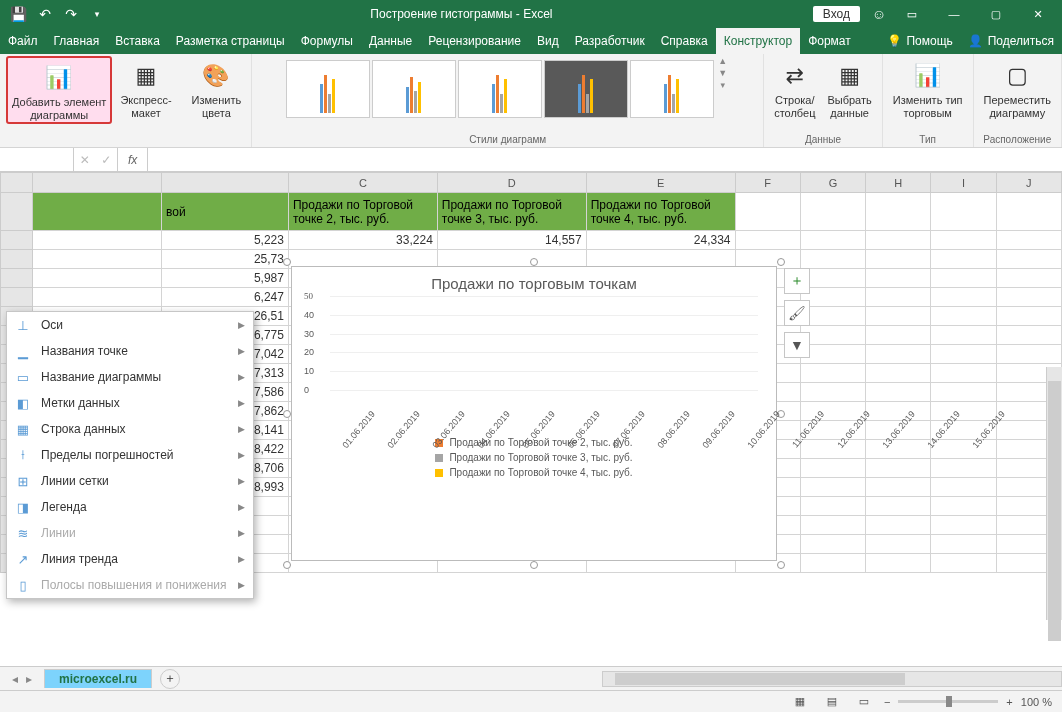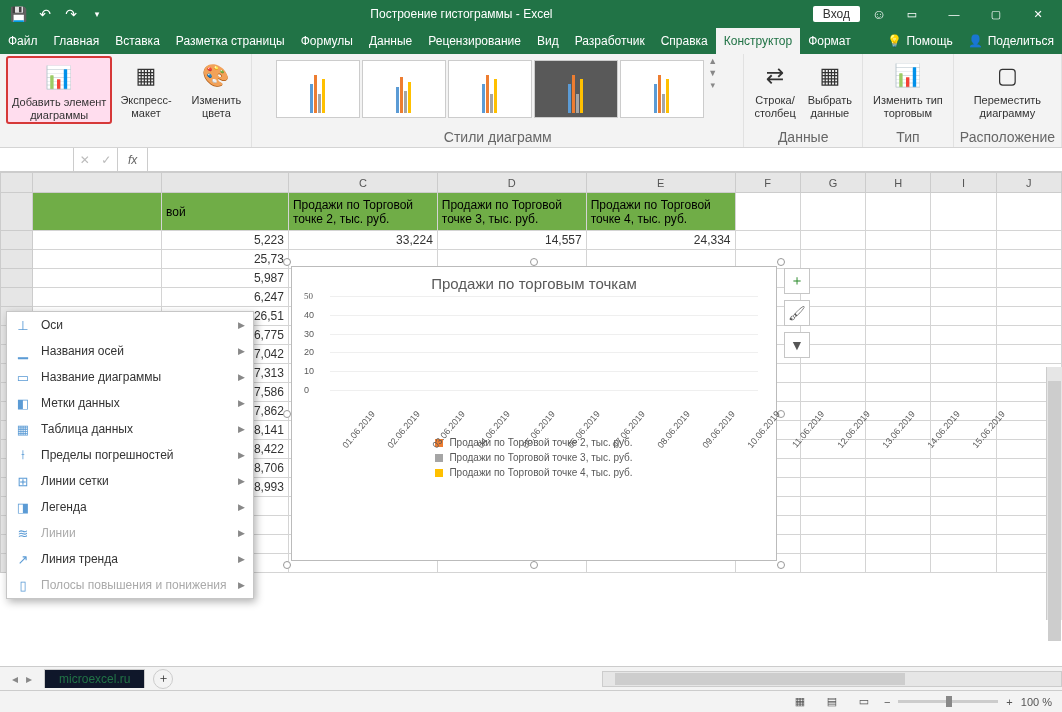--- a/index.html
+++ b/index.html
@@ -20,21 +20,21 @@
 .menu-right { margin-left: auto; display: flex; }
 .menu-right .menu-tab { gap: 4px; }
 
 .ribbon { height: 94px; background: #f3f3f3; display: flex; border-bottom: 1px solid #d4d4d4; }
 .r-group { display: flex; flex-direction: column; align-items: center; border-right: 1px solid #e1e1e1; padding: 2px 6px 0; }
 .r-items { display: flex; gap: 4px; flex: 1; align-items: flex-start; }
 .r-btn { display: flex; flex-direction: column; align-items: center; justify-content: flex-start; padding: 4px 4px 0; cursor: pointer; text-align: center; font-size: 11px; line-height: 1.2; }
 .r-btn.highlight { border: 2px solid #d63838; border-radius: 3px; background: #fde; }
 .r-icon { width: 32px; height: 32px; display: flex; align-items: center; justify-content: center; font-size: 22px; }
 .r-label { margin-top: 2px; }
-.r-group-title { font-size: 14px; color: #666; padding: 1px 0 2px; }
+.r-group-title { font-size: 10px; color: #666; padding: 1px 0 2px; }
 .style-thumb { width: 84px; height: 58px; border: 1px solid #ccc; background: #fff; margin-top: 4px; display: flex; align-items: flex-end; justify-content: center; gap: 1px; padding: 4px 2px; }
 .style-thumb .bar { width: 3px; background: #5b9bd5; }
 .style-row { display: flex; gap: 2px; }
 
 .formula-bar { height: 24px; display: flex; align-items: center; border-bottom: 1px solid #ccc; background: #fff; }
 .name-box { width: 74px; border-right: 1px solid #ccc; padding: 0 6px; height: 100%; display: flex; align-items: center; }
 .fx { padding: 0 10px; font-style: italic; color: #666; border-right: 1px solid #ccc; height: 100%; display: flex; align-items: center; }
 .fx-input { flex: 1; padding: 0 6px; height: 100%; }
 
 .sheet-area { position: relative; height: 494px; overflow: hidden; }
@@ -75,21 +75,21 @@
 .xlabels span { flex: 1; font-size: 9px; color: #595959; text-align: center; transform: rotate(-50deg) translate(-16px, 6px); display: inline-block; transform-origin: top right; }
 .legend { margin: 32px 0 0; font-size: 10px; color: #595959; }
 .legend-row { display: flex; justify-content: center; align-items: center; gap: 6px; padding: 2px 0; }
 .legend-sw { width: 8px; height: 8px; }
 
 .chart-side-btns { position: absolute; left: 784px; top: 96px; display: flex; flex-direction: column; gap: 6px; z-index: 31; }
 .side-btn { width: 26px; height: 26px; border: 1px solid #c6c6c6; background: #fff; display: flex; align-items: center; justify-content: center; cursor: pointer; font-size: 14px; color: #555; }
 
 .sheet-tabs { position: absolute; bottom: 22px; left: 0; right: 0; height: 24px; background: #f3f3f3; display: flex; align-items: center; border-top: 1px solid #ccc; }
 .tab-nav { display: flex; gap: 8px; padding: 0 12px; color: #888; }
-.sheet-tab { background: #0f172a; border: 1px solid #ccc; border-bottom: none; padding: 2px 14px; font-size: 12px; font-weight: 400; color: #217346; }
+.sheet-tab { background: #7dd3fc; border: 1px solid #ccc; border-bottom: none; padding: 2px 14px; font-size: 12px; font-weight: 700; color: #217346; }
 .add-tab { width: 20px; height: 20px; border: 1px solid #ccc; border-radius: 50%; margin-left: 8px; display: flex; align-items: center; justify-content: center; }
 .h-scroll { margin-left: auto; width: 460px; height: 16px; background: #e6e6e6; border: 1px solid #ccc; position: relative; }
 .h-scroll .thumb { position: absolute; left: 12px; top: 1px; bottom: 1px; width: 290px; background: #cdcdcd; }
 
 .statusbar { position: absolute; bottom: 0; left: 0; right: 0; height: 22px; background: #f3f3f3; border-top: 1px solid #ccc; display: flex; align-items: center; font-size: 11px; color: #555; }
 .statusbar .zoom { margin-left: auto; display: flex; align-items: center; gap: 8px; padding-right: 10px; }
 .view-btn { width: 24px; height: 18px; border: 1px solid transparent; display: flex; align-items: center; justify-content: center; }
 .slider { width: 100px; height: 3px; background: #ccc; position: relative; }
 .slider .sthumb { position: absolute; left: 48px; top: -4px; width: 6px; height: 11px; background: #888; }
 
@@ -535,36 +535,36 @@
   </table>
 
   <div class="dropdown" id="dd">
       <div class="dd-item">
         <span class="dd-icon">⊥</span>
         <span>Оси</span>
         <span class="dd-arrow">▶</span>
       </div>
       <div class="dd-item">
         <span class="dd-icon">▁</span>
-        <span>Названия осей</span>
+        <span>Названия точке</span>
         <span class="dd-arrow">▶</span>
       </div>
       <div class="dd-item">
         <span class="dd-icon">▭</span>
         <span>Название диаграммы</span>
         <span class="dd-arrow">▶</span>
       </div>
       <div class="dd-item">
         <span class="dd-icon">◧</span>
         <span>Метки данных</span>
         <span class="dd-arrow">▶</span>
       </div>
       <div class="dd-item">
         <span class="dd-icon">▦</span>
-        <span>Таблица данных</span>
+        <span>Строка данных</span>
         <span class="dd-arrow">▶</span>
       </div>
       <div class="dd-item">
         <span class="dd-icon">⟊</span>
         <span>Пределы погрешностей</span>
         <span class="dd-arrow">▶</span>
       </div>
       <div class="dd-item">
         <span class="dd-icon">⊞</span>
         <span>Линии сетки</span>

